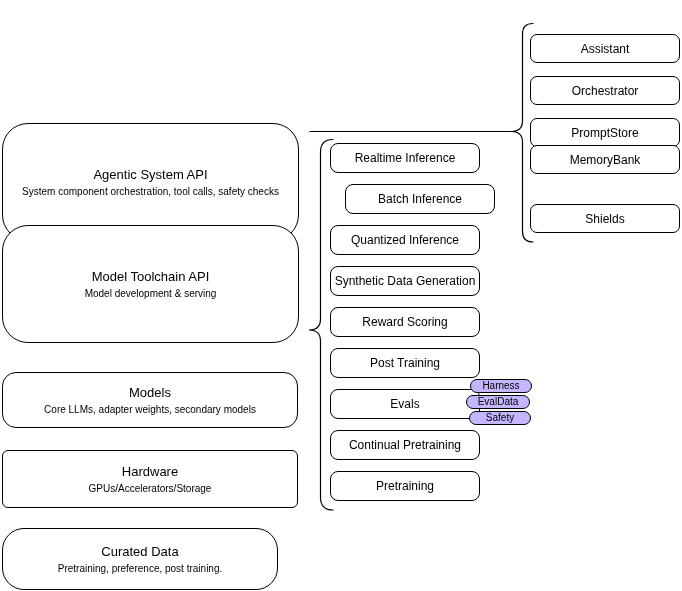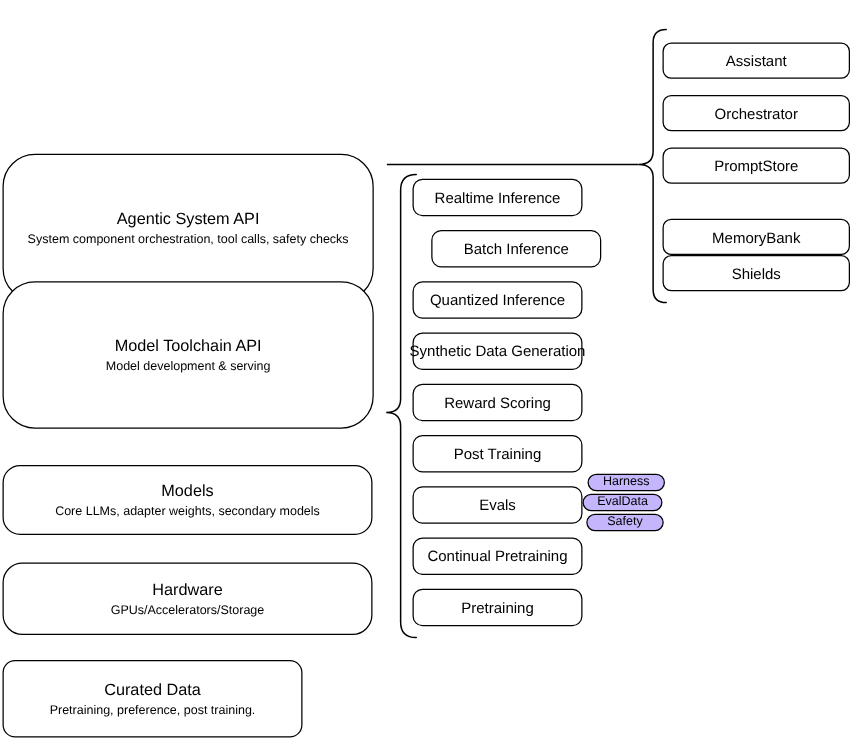--- a/index.html
+++ b/index.html
@@ -43,21 +43,21 @@
   }
   .lsub {
     font-size: 10px;
     line-height: 13px;
     margin-top: 2px;
     white-space: nowrap;
   }
   .node {
     position: absolute;
     box-sizing: border-box;
-    width: 136px;
+    width: 150px;
     height: 30px;
     left: 330px;
     background: #ffffff;
     border: 1.5px solid #000000;
     border-radius: 8px;
     display: flex;
     align-items: center;
     justify-content: center;
     font-size: 12px;
     text-align: center;
@@ -120,26 +120,26 @@
   <div class="lbox" style="left:2px; top:225px; width:297px; height:118px; border-radius:26px;">
     <div class="ltitle">Model Toolchain API</div>
     <div class="lsub">Model development &amp; serving</div>
   </div>
 
   <div class="lbox" style="left:2px; top:372px; width:296px; height:56px; border-radius:14px;justify-content:center;">
     <div class="ltitle">Models</div>
     <div class="lsub">Core LLMs, adapter weights, secondary models</div>
   </div>
 
-  <div class="lbox" style="left:2px; top:450px; width:296px; height:58px; border-radius:16px;">
+  <div class="lbox" style="left:2px; top:450px; width:296px; height:58px; border-radius:6px;">
     <div class="ltitle">Hardware</div>
     <div class="lsub">GPUs/Accelerators/Storage</div>
   </div>
 
-  <div class="lbox" style="left:2px; top:528px; width:240px; height:62px; border-radius:10px;">
+  <div class="lbox" style="left:2px; top:528px; width:276px; height:62px; border-radius:22px;">
     <div class="ltitle">Curated Data</div>
     <div class="lsub">Pretraining, preference, post training.</div>
   </div>
 
   <div class="node" style="top:143px;">Realtime Inference</div>
   <div class="node" style="top:184px;margin-left:15px;">Batch Inference</div>
   <div class="node" style="top:225px;">Quantized Inference</div>
   <div class="node" style="top:266px;">Synthetic Data Generation</div>
   <div class="node" style="top:307px;">Reward Scoring</div>
   <div class="node" style="top:348px;">Post Training</div>
@@ -147,16 +147,16 @@
   <div class="node" style="top:430px;">Continual Pretraining</div>
   <div class="node" style="top:471px;">Pretraining</div>
 
   <div class="pill" style="left:470px; top:379px; width:62px;">Harness</div>
   <div class="pill" style="left:466px; top:395px; width:64px;">EvalData</div>
   <div class="pill" style="left:469px; top:411px; width:62px;">Safety</div>
 
   <div class="rnode" style="top:34px;">Assistant</div>
   <div class="rnode" style="top:76px;">Orchestrator</div>
   <div class="rnode" style="top:118px;">PromptStore</div>
-  <div class="rnode" style="top:175px;text-align:right;">MemoryBank</div>
+  <div class="rnode" style="top:145px;text-align:right;">MemoryBank</div>
   <div class="rnode" style="top:204px;">Shields</div>
 
 </div>
 
 </body></html>

